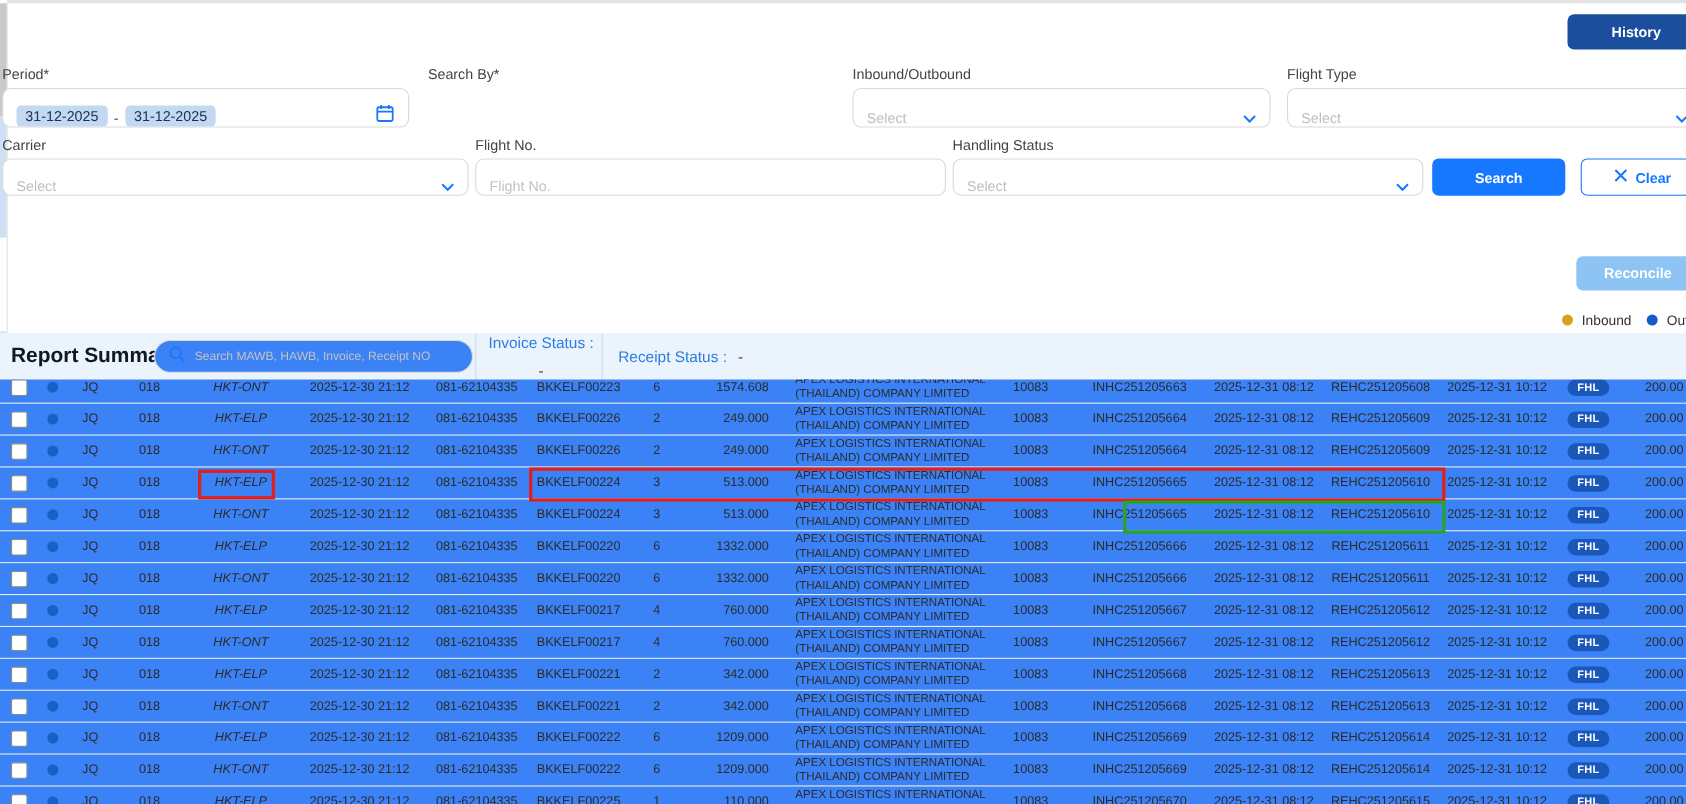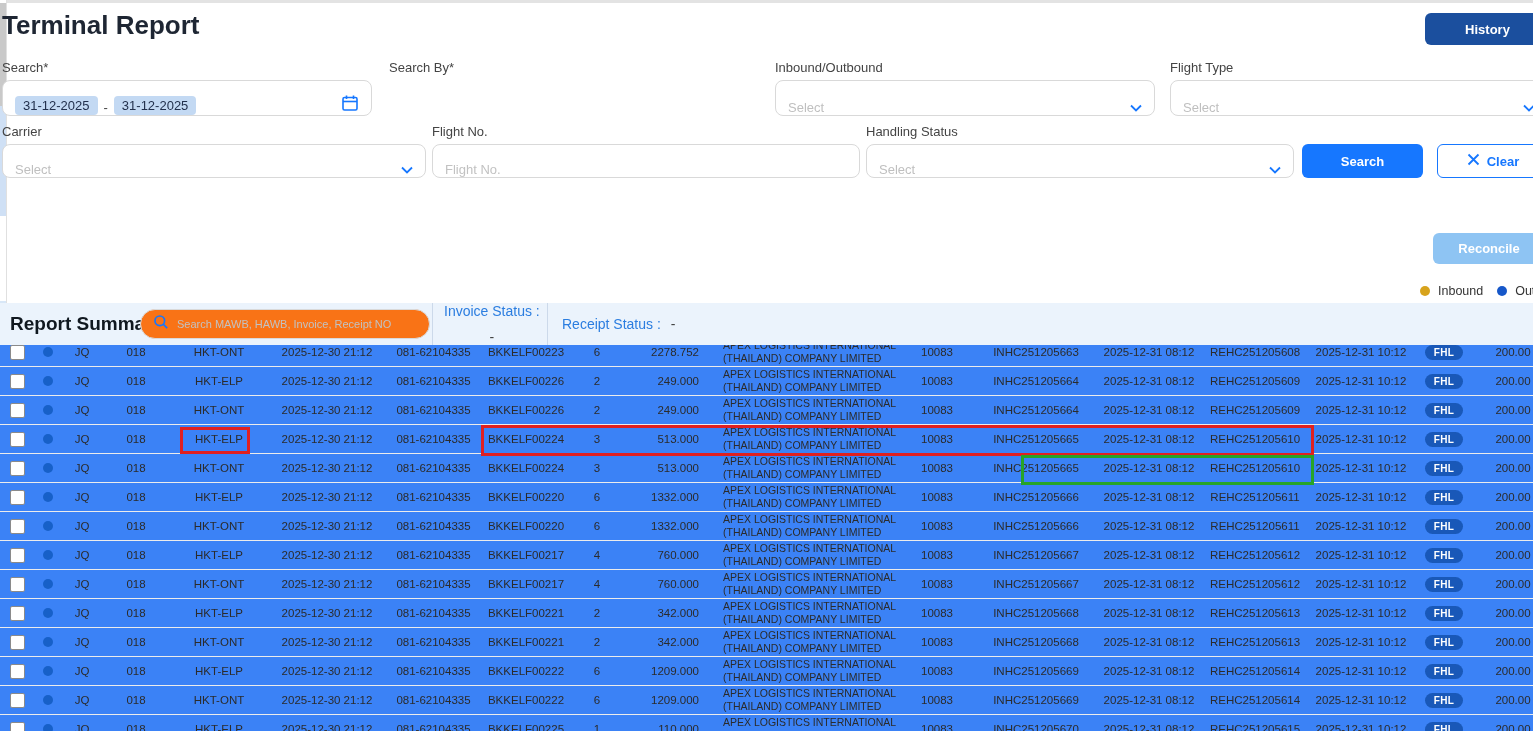--- a/index.html
+++ b/index.html
@@ -34,34 +34,34 @@
   .readonly-field .val { color: #555; }
   .cal-icon { margin-left: auto; flex: 0 0 auto; }
   input.real { border: none; outline: none; background: transparent; font-family: inherit; font-size: 13px; width: 100%; color: #333; }
   input.real::placeholder { color: #c2c2c2; }
 
   .legend { position: absolute; left: 1420px; top: 284px; display: flex; align-items: center; gap: 8px; font-size: 12.5px; color: #333; white-space: nowrap; }
   .legend .dot9 { width: 10px; height: 10px; border-radius: 50%; display: inline-block; }
 
   .summary-bar { position: absolute; left: 0; top: 303px; width: 1533px; height: 42px; background: #ebf3fc; display: flex; align-items: center; }
   .summary-title { margin-left: 10px; font-size: 19px; font-weight: bold; color: #101820; white-space: nowrap; }
-  .pill-search { position: absolute; left: 140px; top: 6px; width: 290px; height: 30px; background: #f97316; border: 1px solid #d9d9d9; border-radius: 16px; display: flex; align-items: center; padding: 0 12px; gap: 8px; }
+  .pill-search { position: absolute; left: 140px; top: 6px; width: 290px; height: 30px; background: #3b82f6; border: 1px solid #d9d9d9; border-radius: 16px; display: flex; align-items: center; padding: 0 12px; gap: 8px; }
   .pill-search input { font-size: 11px; }
   .vdiv { position: absolute; top: 0; width: 1px; height: 42px; background: #ccd9ea; }
   .status-group { position: absolute; top: 0; height: 42px; display: flex; align-items: center; gap: 10px; font-size: 14px; white-space: nowrap; }
   .status-label { color: #2b7de0; }
   .status-value { color: #444; }
 
   
   .table-area { position: absolute; left: 0; top: 345px; width: 1533px; height: 386px; overflow: hidden; background: #3b82f6; }
   .tbody { margin-top: -7px; width: 1553px; }
   .trow { display: flex; height: 29px; border-bottom: 1px solid #ececec; align-items: stretch; }
   .c { display: flex; align-items: center; justify-content: center; font-size: 11.5px; color: #2b2b2b; white-space: nowrap; overflow: hidden; }
   .c-cb { width: 34px; } .c-dot { width: 28px; } .c-carrier { width: 40px; } .c-flight { width: 68px; }
-  .c-route { width: 98px; } .c-fdt { width: 118px; } .c-mawb { width: 95px; } .c-hawb { width: 90px; }
+  .c-route { width: 98px; font-style: italic; } .c-fdt { width: 118px; } .c-mawb { width: 95px; } .c-hawb { width: 90px; }
   .c-pcs { width: 52px; } .c-wt { width: 84px; justify-content: flex-end; padding-right: 8px; }
   .c-agent { width: 190px; flex-direction: column; align-items: flex-start; justify-content: center; padding-left: 16px; font-size: 10.5px; line-height: 13px; }
   .c-code { width: 80px; } .c-inv { width: 118px; } .c-invdt { width: 108px; } .c-rec { width: 104px; }
   .c-recdt { width: 108px; } .c-badge { width: 58px; } .c-amt { width: 80px; }
   .cb { width: 15px; height: 15px; border: 1.5px solid #8a8a8a; border-radius: 2px; background: #fff; cursor: pointer; }
   .dot { width: 10px; height: 10px; border-radius: 50%; background: #1760c8; }
   .badge { background: #1958b8; color: #fff; font-size: 10px; font-weight: bold; padding: 2px 9px; border-radius: 9px; letter-spacing: 0.3px; cursor: pointer; }
 
   .hl { position: absolute; pointer-events: none; }
   .hl-red-small { left: 180px; top: 82px; width: 70px; height: 27px; border: 3px solid #e02020; }
@@ -75,24 +75,23 @@
 
   <div class="top-hairline"></div>
 
   <div class="left-strip">
     <div class="ls1"></div>
     <div class="ls2"></div>
     <div class="ls3"></div>
     <div class="ls4"></div>
   </div>
 
-  <div class="page-title">Terminal Report</div>
   <button class="btn history-btn">History</button>
 
-  <div class="field-label" style="left:2px;top:60px;">Search*</div>
+  <div class="field-label" style="left:2px;top:60px;">Period*</div>
   <div class="field" style="left:2px;top:80px;width:370px;">
     <span class="chip">31-12-2025</span>
     <span class="chip-sep">-</span>
     <span class="chip">31-12-2025</span>
     <span class="cal-icon">
       <svg width="18" height="18" viewBox="0 0 18 18" fill="none">
           <rect x="2" y="3.5" width="14" height="12.5" rx="1.5" stroke="#1677ff" stroke-width="1.6"></rect>
           <line x1="2" y1="7.5" x2="16" y2="7.5" stroke="#1677ff" stroke-width="1.6"></line>
           <line x1="5.5" y1="1.5" x2="5.5" y2="5" stroke="#1677ff" stroke-width="1.6"></line>
           <line x1="12.5" y1="1.5" x2="12.5" y2="5" stroke="#1677ff" stroke-width="1.6"></line>
@@ -186,21 +185,21 @@
     <div class="c c-dot">
             <span class="dot"></span>
           </div>
     <div class="c c-carrier">JQ</div>
     <div class="c c-flight">018</div>
     <div class="c c-route">HKT-ONT</div>
     <div class="c c-fdt">2025-12-30 21:12</div>
     <div class="c c-mawb">081-62104335</div>
     <div class="c c-hawb">BKKELF00223</div>
     <div class="c c-pcs">6</div>
-    <div class="c c-wt">2278.752</div>
+    <div class="c c-wt">1574.608</div>
     <div class="c c-agent">
       <div>APEX LOGISTICS INTERNATIONAL</div>
       <div>(THAILAND) COMPANY LIMITED</div>
     </div>
     <div class="c c-code">10083</div>
     <div class="c c-inv">INHC251205663</div>
     <div class="c c-invdt">2025-12-31 08:12</div>
     <div class="c c-rec">REHC251205608</div>
     <div class="c c-recdt">2025-12-31 10:12</div>
     <div class="c c-badge">

